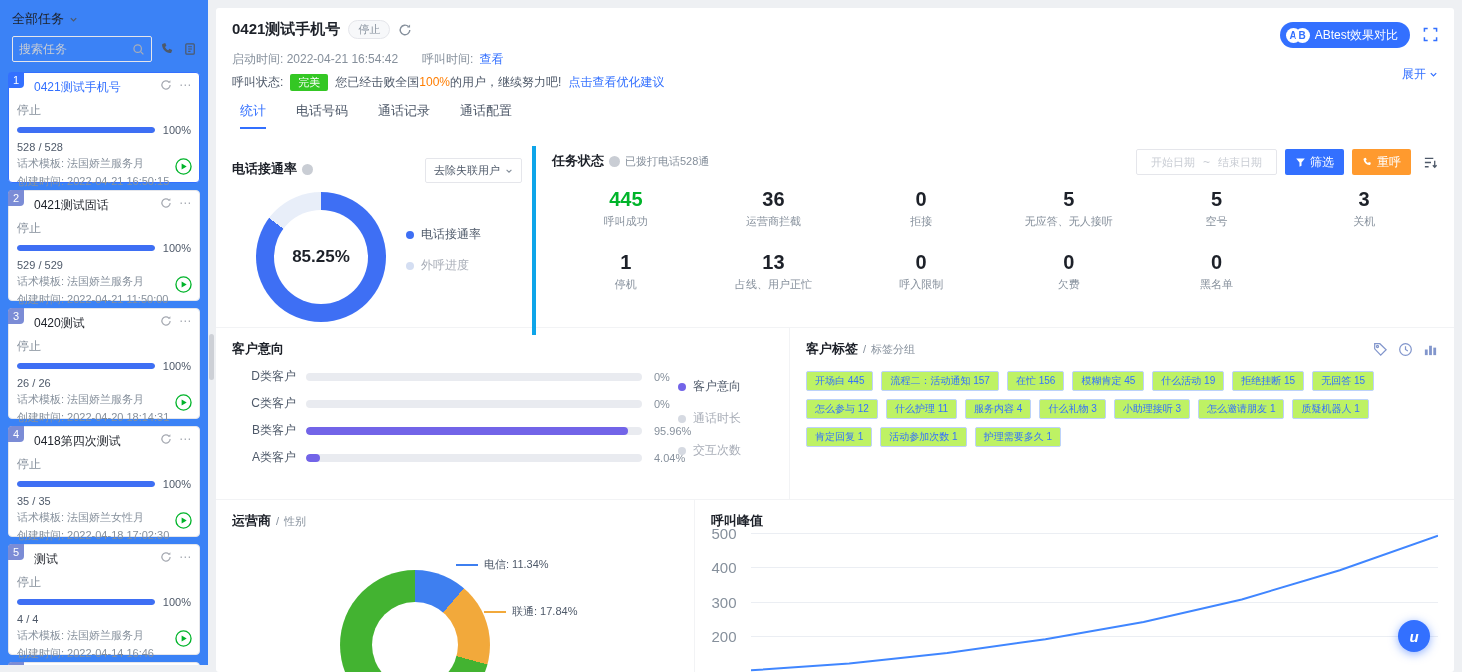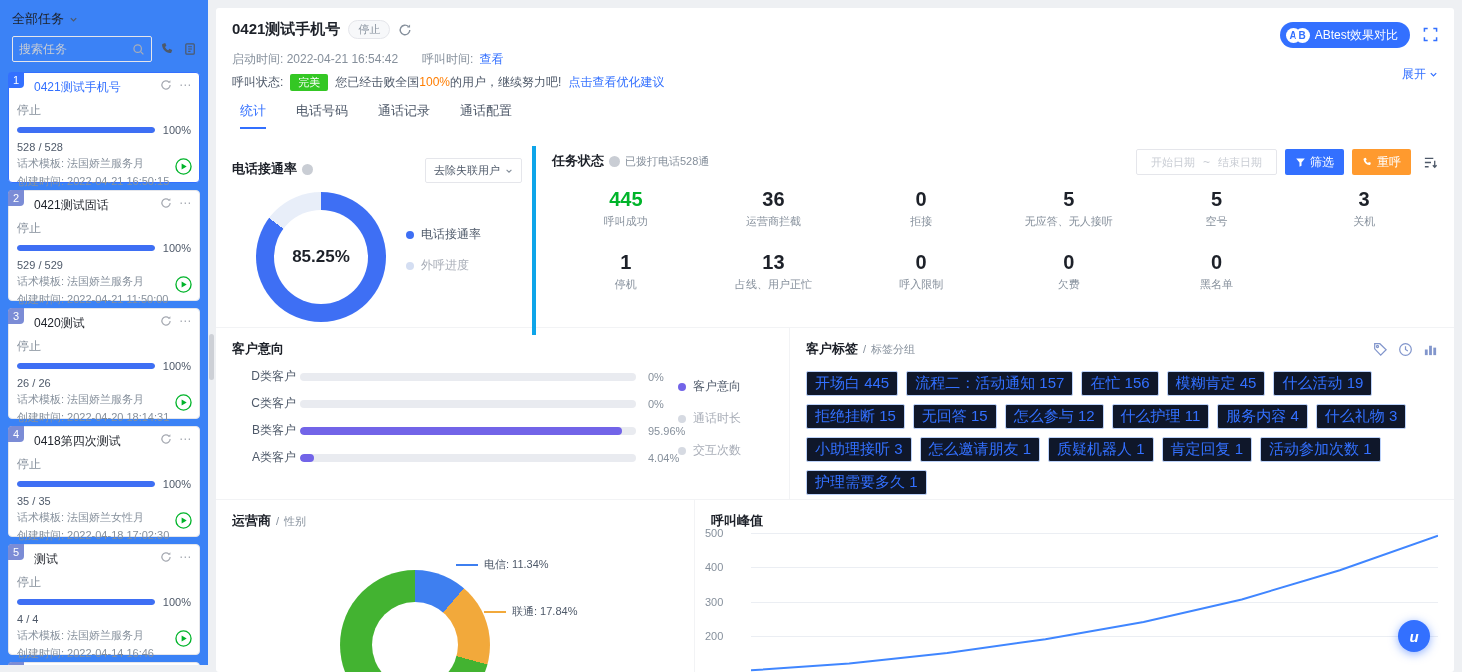--- a/index.html
+++ b/index.html
@@ -87,44 +87,44 @@
   .stats{position:absolute;left:16px;right:16px;top:50px;display:grid;grid-template-columns:repeat(6,1fr);row-gap:22px}
   .stat{text-align:center}
   .stat .v{font-size:20px;font-weight:bold;color:#1d2129}
   .stat.green .v{color:#00b42a}
   .stat .l{font-size:11px;color:#86909c;margin-top:3px}
 
   
   .sec-b{position:absolute;left:0;top:320px;width:1238px;height:172px;border-bottom:1px solid #f2f3f5}
   .sec-b-left{position:absolute;left:0;top:0;width:574px;height:100%;border-right:1px solid #f2f3f5;padding:12px 16px}
   .ibar-row{display:flex;align-items:center;margin-top:10px}
-  .ibar-label{width:64px;text-align:right;color:#4e5969;margin-right:4px;font-size:12px}
+  .ibar-label{width:64px;text-align:right;color:#4e5969;margin-right:10px;font-size:12px}
   .track{width:336px;height:8px;border-radius:4px;background:#e9ebf0;overflow:hidden}
   .track i{display:block;height:100%;background:#7264e8;border-radius:4px;width:0}
   .ibar-pct{margin-left:12px;font-size:11px;color:#86909c}
   .i-legend{position:absolute;left:462px;top:50px;display:flex;flex-direction:column;gap:15px}
   .leg-muted{color:#a9aeb8}
   .sec-b-right{position:absolute;left:574px;top:0;right:0;height:100%;padding:12px 16px}
   .tag-icons{position:absolute;right:16px;top:14px;display:flex;gap:10px;color:#8296cc}
   .tag-icons span{cursor:pointer}
   .chips{margin-top:13px;display:flex;flex-wrap:wrap;gap:8px 8px;max-width:620px}
-  .chip{padding:2px 8px;font-size:15px;color:#3370ff;background:#0f172a;border:1px solid #bcd2fa;border-radius:2px;cursor:pointer;white-space:nowrap}
+  .chip{padding:2px 8px;font-size:10px;color:#3370ff;background:#bef264;border:1px solid #bcd2fa;border-radius:2px;cursor:pointer;white-space:nowrap}
 
   
   .sec-c{position:absolute;left:0;top:492px;width:1238px;height:172px}
   .sec-c-left{position:absolute;left:0;top:0;width:479px;height:100%;border-right:1px solid #f2f3f5;padding:12px 16px}
   .donut2{position:absolute;left:124px;top:70px;width:150px;height:150px;border-radius:50%}
   .donut2::after{content:"";position:absolute;inset:32px;border-radius:50%;background:#fff}
   .callout{position:absolute;display:flex;align-items:center;gap:6px;font-size:11px;color:#4e5969}
   .callout .cline{width:22px;height:2px;display:inline-block}
   .sec-c-right{position:absolute;left:479px;top:0;right:0;height:100%}
   .peak-title{position:absolute;left:16px;top:12px}
   .peak{position:absolute;left:10px;top:24px;right:16px;height:148px}
   .gline{position:absolute;left:46px;right:0;height:1px;background:#ebeef3}
-  .tick{position:absolute;left:0;width:38px;text-align:left;font-size:11px;color:#86909c;transform:translateY(-50%)}
+  .tick{position:absolute;left:0;width:38px;text-align:center;font-size:15px;color:#86909c;transform:translateY(-50%)}
   .peak svg{position:absolute;left:46px;right:0;top:0;width:calc(100% - 46px);height:148px}
 
   .widget{position:absolute;left:1398px;top:620px;width:32px;height:32px;border-radius:50%;background:#3370ff;
     box-shadow:0 2px 10px rgba(51,112,255,.55);display:flex;align-items:center;justify-content:center;
     color:#fff;font-weight:bold;font-style:italic;font-size:15px;cursor:pointer}
 </style>
 </head>
 <body>
 
 <div class="stage">

